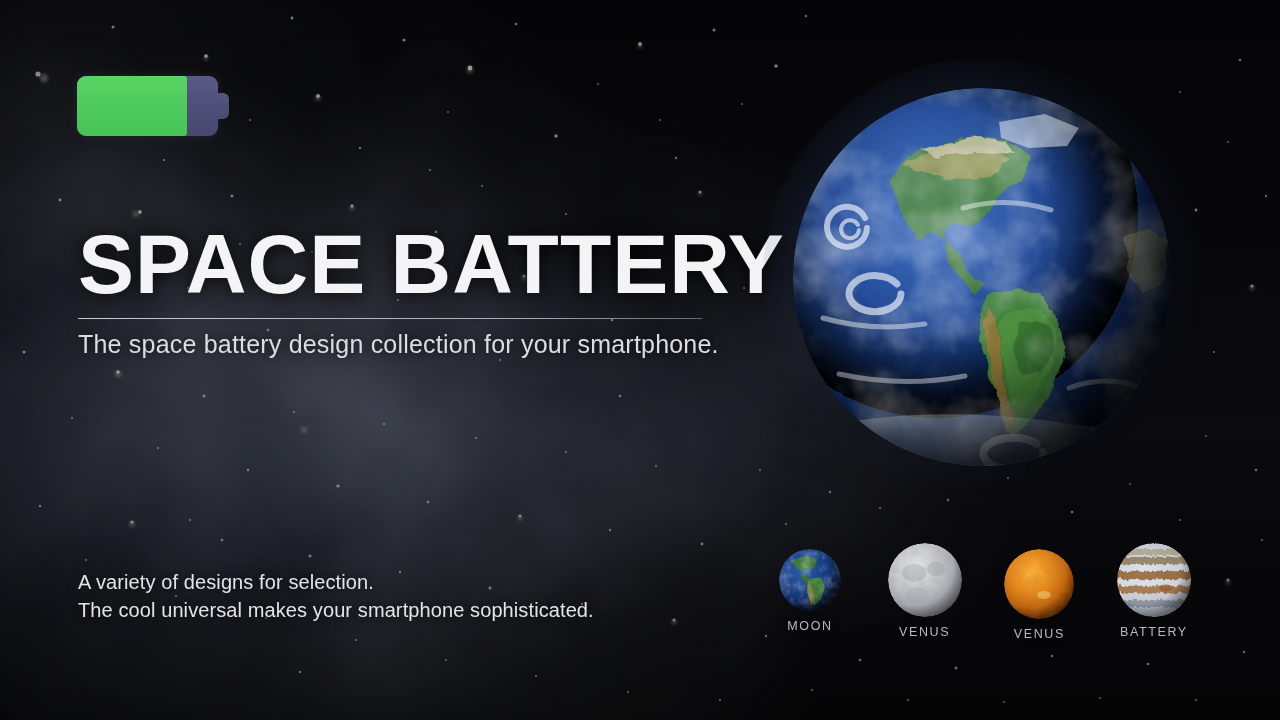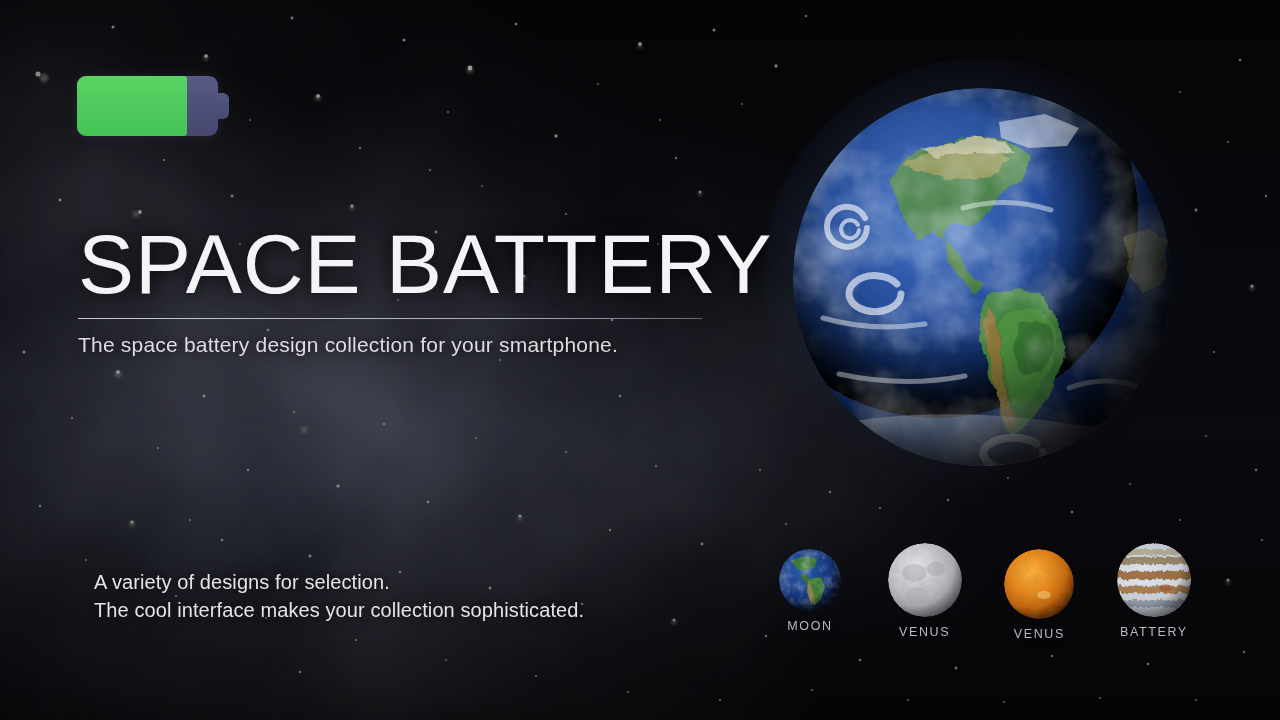--- a/index.html
+++ b/index.html
@@ -67,46 +67,46 @@
   
   .headline {
     position: absolute;
     left: 78px; top: 218px;
     width: 700px;
   }
   .title {
     margin: 0;
     font-size: 84px;
     line-height: 92px;
-    font-weight: 400;
+    font-weight: 700;
     letter-spacing: 1px;
     color: #f4f4f6;
     white-space: nowrap;
     text-shadow: 0 0 18px rgba(0,0,0,0.85);
   }
   .rule {
     margin-top: 8px;
     width: 624px;
     height: 1px;
     background: linear-gradient(90deg, rgba(214,216,222,0.92) 0%, rgba(200,203,211,0.80) 72%, rgba(168,172,182,0.55) 100%);
   }
   .subtitle {
     margin: 11px 0 0 0;
-    font-size: 21px;
+    font-size: 25px;
     line-height: 29px;
     font-weight: 300;
     letter-spacing: .2px;
     color: #dcdde2;
     text-shadow: 0 0 12px rgba(0,0,0,0.8);
   }
 
   
   .features {
     position: absolute;
-    left: 94px; top: 568px;
+    left: 78px; top: 568px;
   }
   .feature-line {
     font-size: 20px;
     line-height: 28px;
     font-weight: 300;
     letter-spacing: .1px;
     color: #e3e4e8;
     text-shadow: 0 0 12px rgba(0,0,0,0.85);
     white-space: nowrap;
   }
@@ -346,21 +346,21 @@
   </div>
 
   <div class="headline">
     <h1 class="title">SPACE BATTERY</h1>
     <div class="rule"></div>
     <p class="subtitle">The space battery design collection for your smartphone.</p>
   </div>
 
   <div class="features">
     <div class="feature-line">A variety of designs for selection.</div>
-    <div class="feature-line">The cool interface makes your collection sophisticated.</div>
+    <div class="feature-line">The cool universal makes your smartphone sophisticated.</div>
   </div>
 
   <div class="globe-glow"></div>
   <div class="globe">
     <svg width="378" height="378" viewBox="0 0 378 378" xmlns="http://www.w3.org/2000/svg">
       <defs>
         <radialGradient id="ocean" cx="38%" cy="34%" r="74%">
           <stop offset="0%" stop-color="#2f63bb"></stop>
           <stop offset="38%" stop-color="#1b4494"></stop>
           <stop offset="72%" stop-color="#112e६b"></stop>

